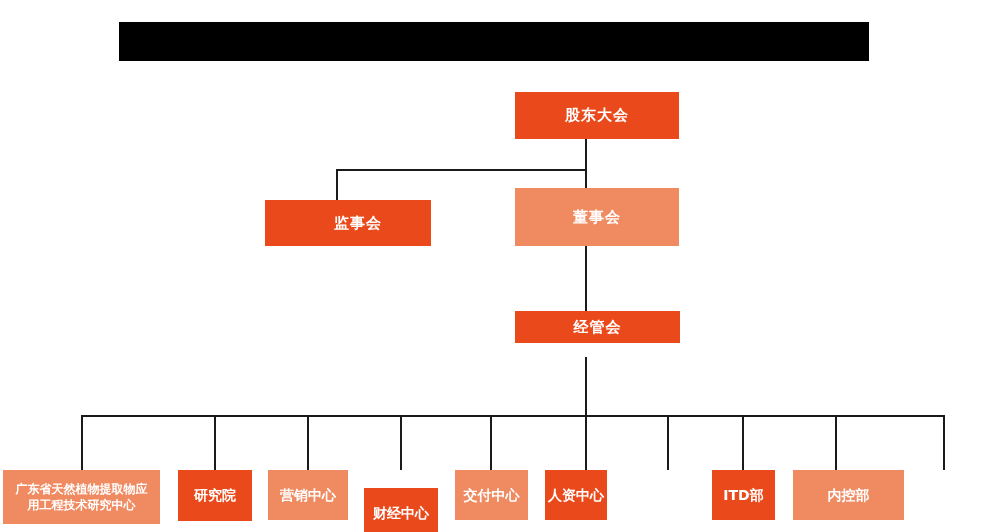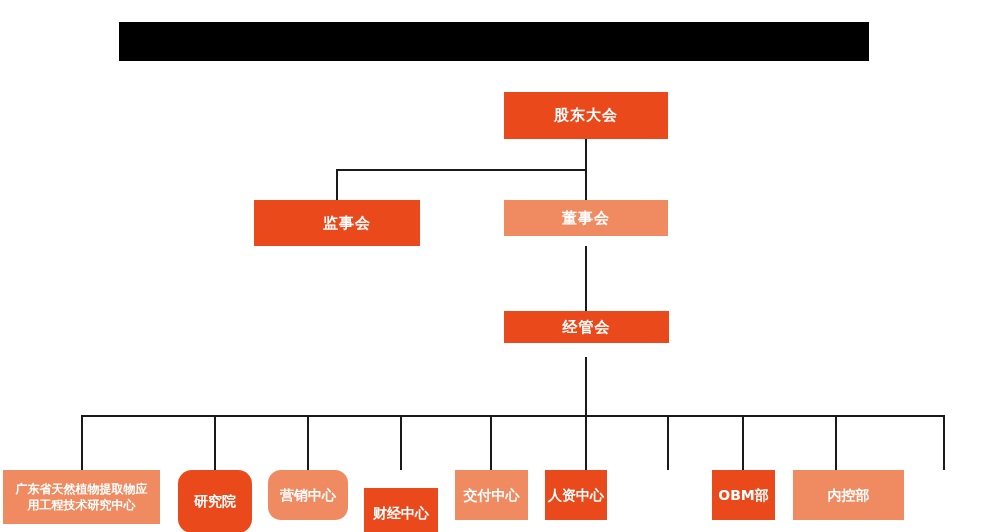--- a/index.html
+++ b/index.html
@@ -29,21 +29,21 @@
     align-items: center;
     justify-content: center;
     color: var(--text-on-node, #ffffff);
     font-weight: bold;
     text-align: center;
     box-sizing: border-box;
     line-height: 1.35;
   }
   .node.primary   { background: var(--primary, #EA4A1B); }
   .node.secondary { background: var(--secondary, #F08A61); }
-  .lvl-top { font-size: 15px; letter-spacing: 1px; }
+  .lvl-top { font-size: 15px; letter-spacing: 1px; margin-left: 11px; }
   .lvl-bottom { font-size: 14px; }
   .small-label { font-size: 12px; padding: 0 10px; }
   .line {
     position: absolute;
     background: var(--connector, #1a1a1a);
   }
   .line.h { height: 2px; }
   .line.v { width: 2px; }
 </style>
 </head>
@@ -70,46 +70,46 @@
   <div class="line v" style="left:835px; top:415px; height:55px;"></div>
   <div class="line v" style="left:943px; top:415px; height:55px;"></div>
 
   <div class="node primary lvl-top" style="left:504px; top:92px; width:164px; height:47px;">
     <span>股东大会</span>
   </div>
 
   <div class="node primary lvl-top" style="left:254px; top:200px; width:166px; height:46px;padding-left:20px;">
     <span>监事会</span>
   </div>
-  <div class="node secondary lvl-top" style="left:504px; top:200px; width:164px; height:36px;text-align:right;">
+  <div class="node secondary lvl-top" style="left:504px; top:188px; width:164px; height:58px;text-align:right;">
     <span>董事会</span>
   </div>
 
   <div class="node primary lvl-top" style="left:504px; top:311px; width:165px; height:32px;">
     <span>经管会</span>
   </div>
 
   <div class="node secondary small-label" style="left:3px; top:470px; width:157px; height:54px;">
     <span>广东省天然植物提取物应用工程技术研究中心</span>
   </div>
-  <div class="node primary lvl-bottom" style="left:178px; top:470px; width:74px; height:63px;border-radius:14px;">
+  <div class="node primary lvl-bottom" style="left:178px; top:470px; width:74px; height:51px;">
     <span>研究院</span>
   </div>
-  <div class="node secondary lvl-bottom" style="left:268px; top:470px; width:80px; height:50px;border-radius:13px;">
+  <div class="node secondary lvl-bottom" style="left:268px; top:470px; width:80px; height:50px;">
     <span>营销中心</span>
   </div>
   <div class="node primary lvl-bottom" style="left:364px; top:488px; width:74px; height:50px;">
     <span>财经中心</span>
   </div>
   <div class="node secondary lvl-bottom" style="left:455px; top:470px; width:73px; height:50px;">
     <span>交付中心</span>
   </div>
   <div class="node primary lvl-bottom" style="left:545px; top:470px; width:62px; height:50px;align-items:center;">
     <span>人资中心</span>
   </div>
   <div class="node primary lvl-bottom" style="left:712px; top:470px; width:63px; height:50px;">
-    <span>OBM部</span>
+    <span>ITD部</span>
   </div>
   <div class="node secondary lvl-bottom" style="left:793px; top:470px; width:111px; height:50px;">
     <span>内控部</span>
   </div>
 
 </div>
 
 </body></html>

